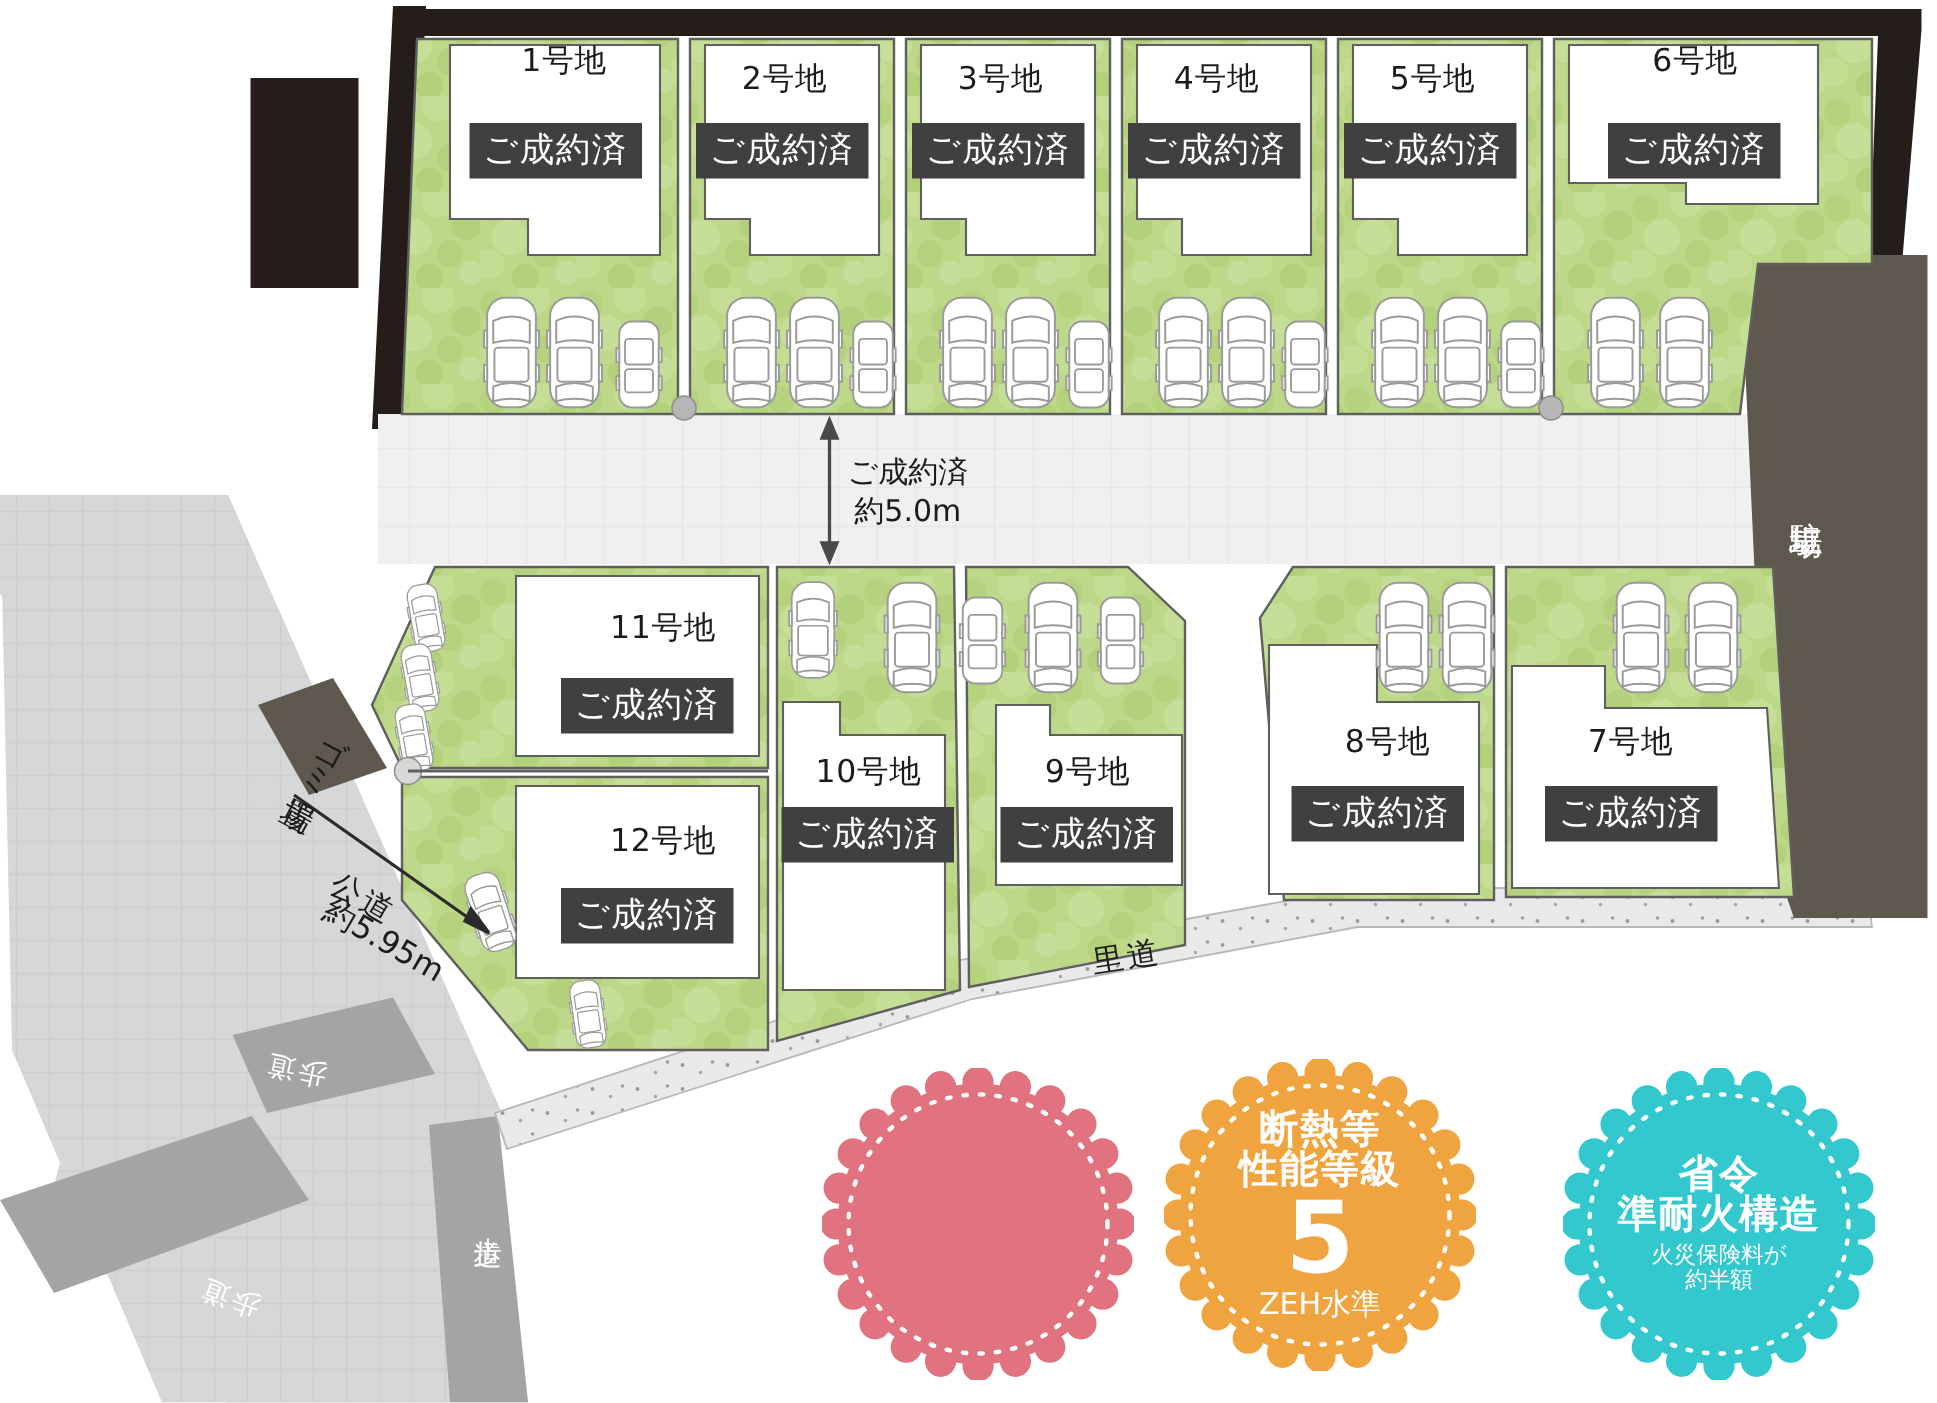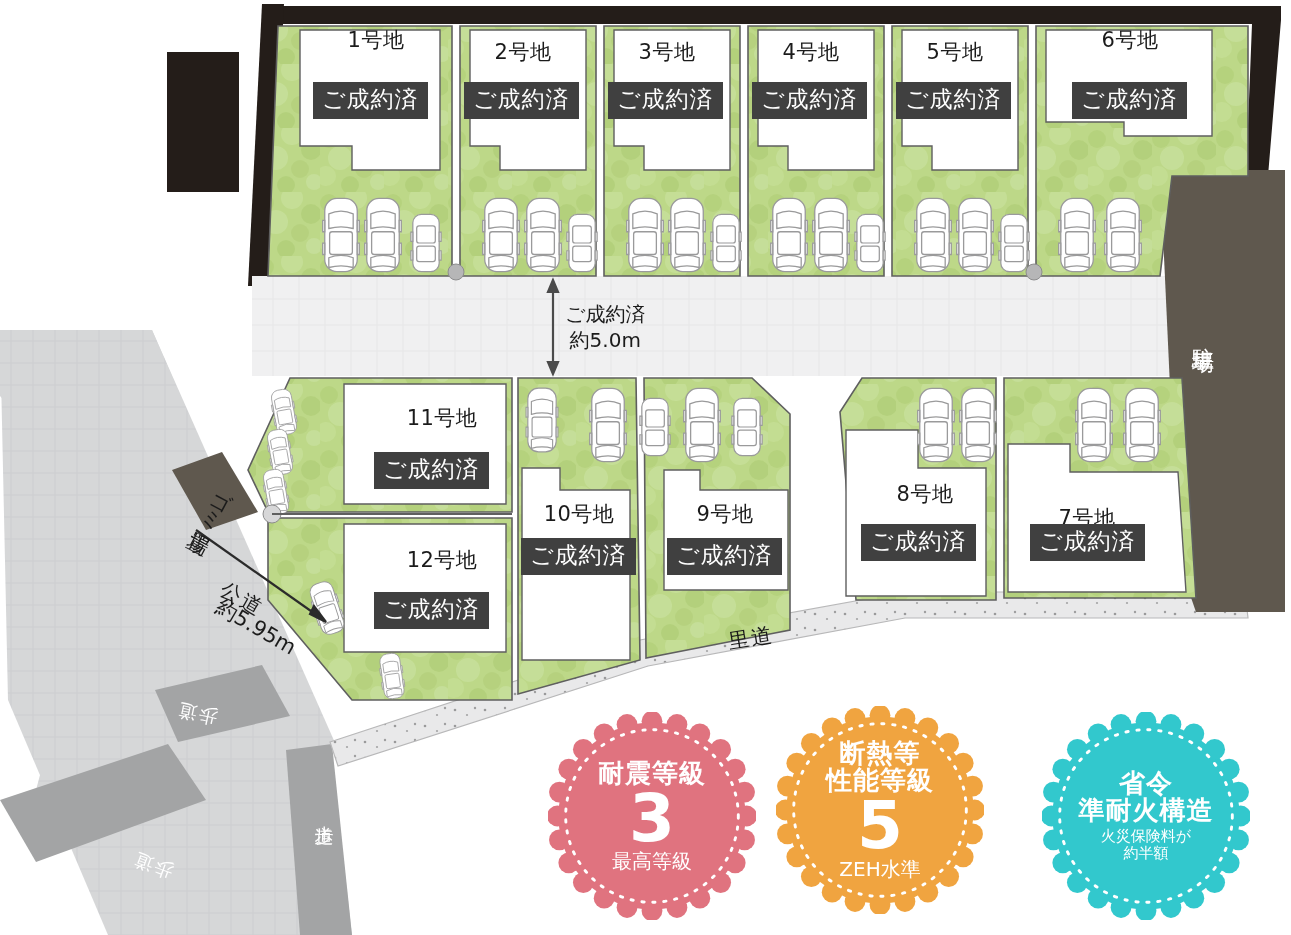--- a/index.html
+++ b/index.html
@@ -253,21 +253,21 @@
 
 <div class="lotlabel" style="left:524px;top:500px;width:110px;">10号地</div>
 <div class="sold" style="left:521px;top:538px;">ご成約済</div>
 
 <div class="lotlabel" style="left:666px;top:500px;width:118px;">9号地</div>
 <div class="sold" style="left:667px;top:538px;">ご成約済</div>
 
 <div class="lotlabel" style="left:866px;top:480px;width:118px;">8号地</div>
 <div class="sold" style="left:861px;top:524px;">ご成約済</div>
 
-<div class="lotlabel" style="left:1028px;top:480px;width:118px;margin-top:24px;">7号地</div>
+<div class="lotlabel" style="left:1028px;top:480px;width:118px;">7号地</div>
 <div class="sold" style="left:1030px;top:524px;">ご成約済</div>
 
 <div class="roadlbl" style="left:565px;top:302px;">
   <span>ご成約済</span><br>
   <span>約5.0m</span>
 </div>
 
 <div class="darklbl" style="left:728px;top:624px;transform:rotate(-9deg);font-size:21px;letter-spacing:2px;">里道</div>
 
 <div class="darklbl vert" style="left:208px;top:476px;transform:rotate(28deg);font-size:21px;">ゴミ置場</div>
@@ -307,25 +307,20 @@
           <circle cx="5.5" cy="61.5" r="5"></circle>
       <circle cx="4.5" cy="50" r="5"></circle>
           <circle cx="5.5" cy="38.5" r="5"></circle>
           <circle cx="10" cy="27.5" r="5"></circle>
       <circle cx="17" cy="18" r="5"></circle>
           <circle cx="27" cy="10.5" r="5"></circle>
           <circle cx="38" cy="6" r="5"></circle>
     </g>
     <circle cx="50" cy="50" r="41.5" fill="none" stroke="#ffffff" stroke-width="1.4" stroke-dasharray="1.1 4.2" stroke-linecap="round"></circle>
   </svg>
-  <div class="inner">
-    <div class="b-top">耐震等級</div>
-    <div class="b-num">3</div>
-    <div class="b-bot">最高等級</div>
-  </div>
 </div>
 
 <div class="badge" style="left:776px;top:706px;">
   <svg class="scallop" viewBox="0 0 100 100">
     <circle cx="50" cy="50" r="45" fill="#f0a440"></circle>
     <g fill="#f0a440">
       <circle cx="50" cy="4.5" r="5"></circle>
           <circle cx="62" cy="6" r="5"></circle>
           <circle cx="73" cy="10.5" r="5"></circle>
       <circle cx="83" cy="18" r="5"></circle>

